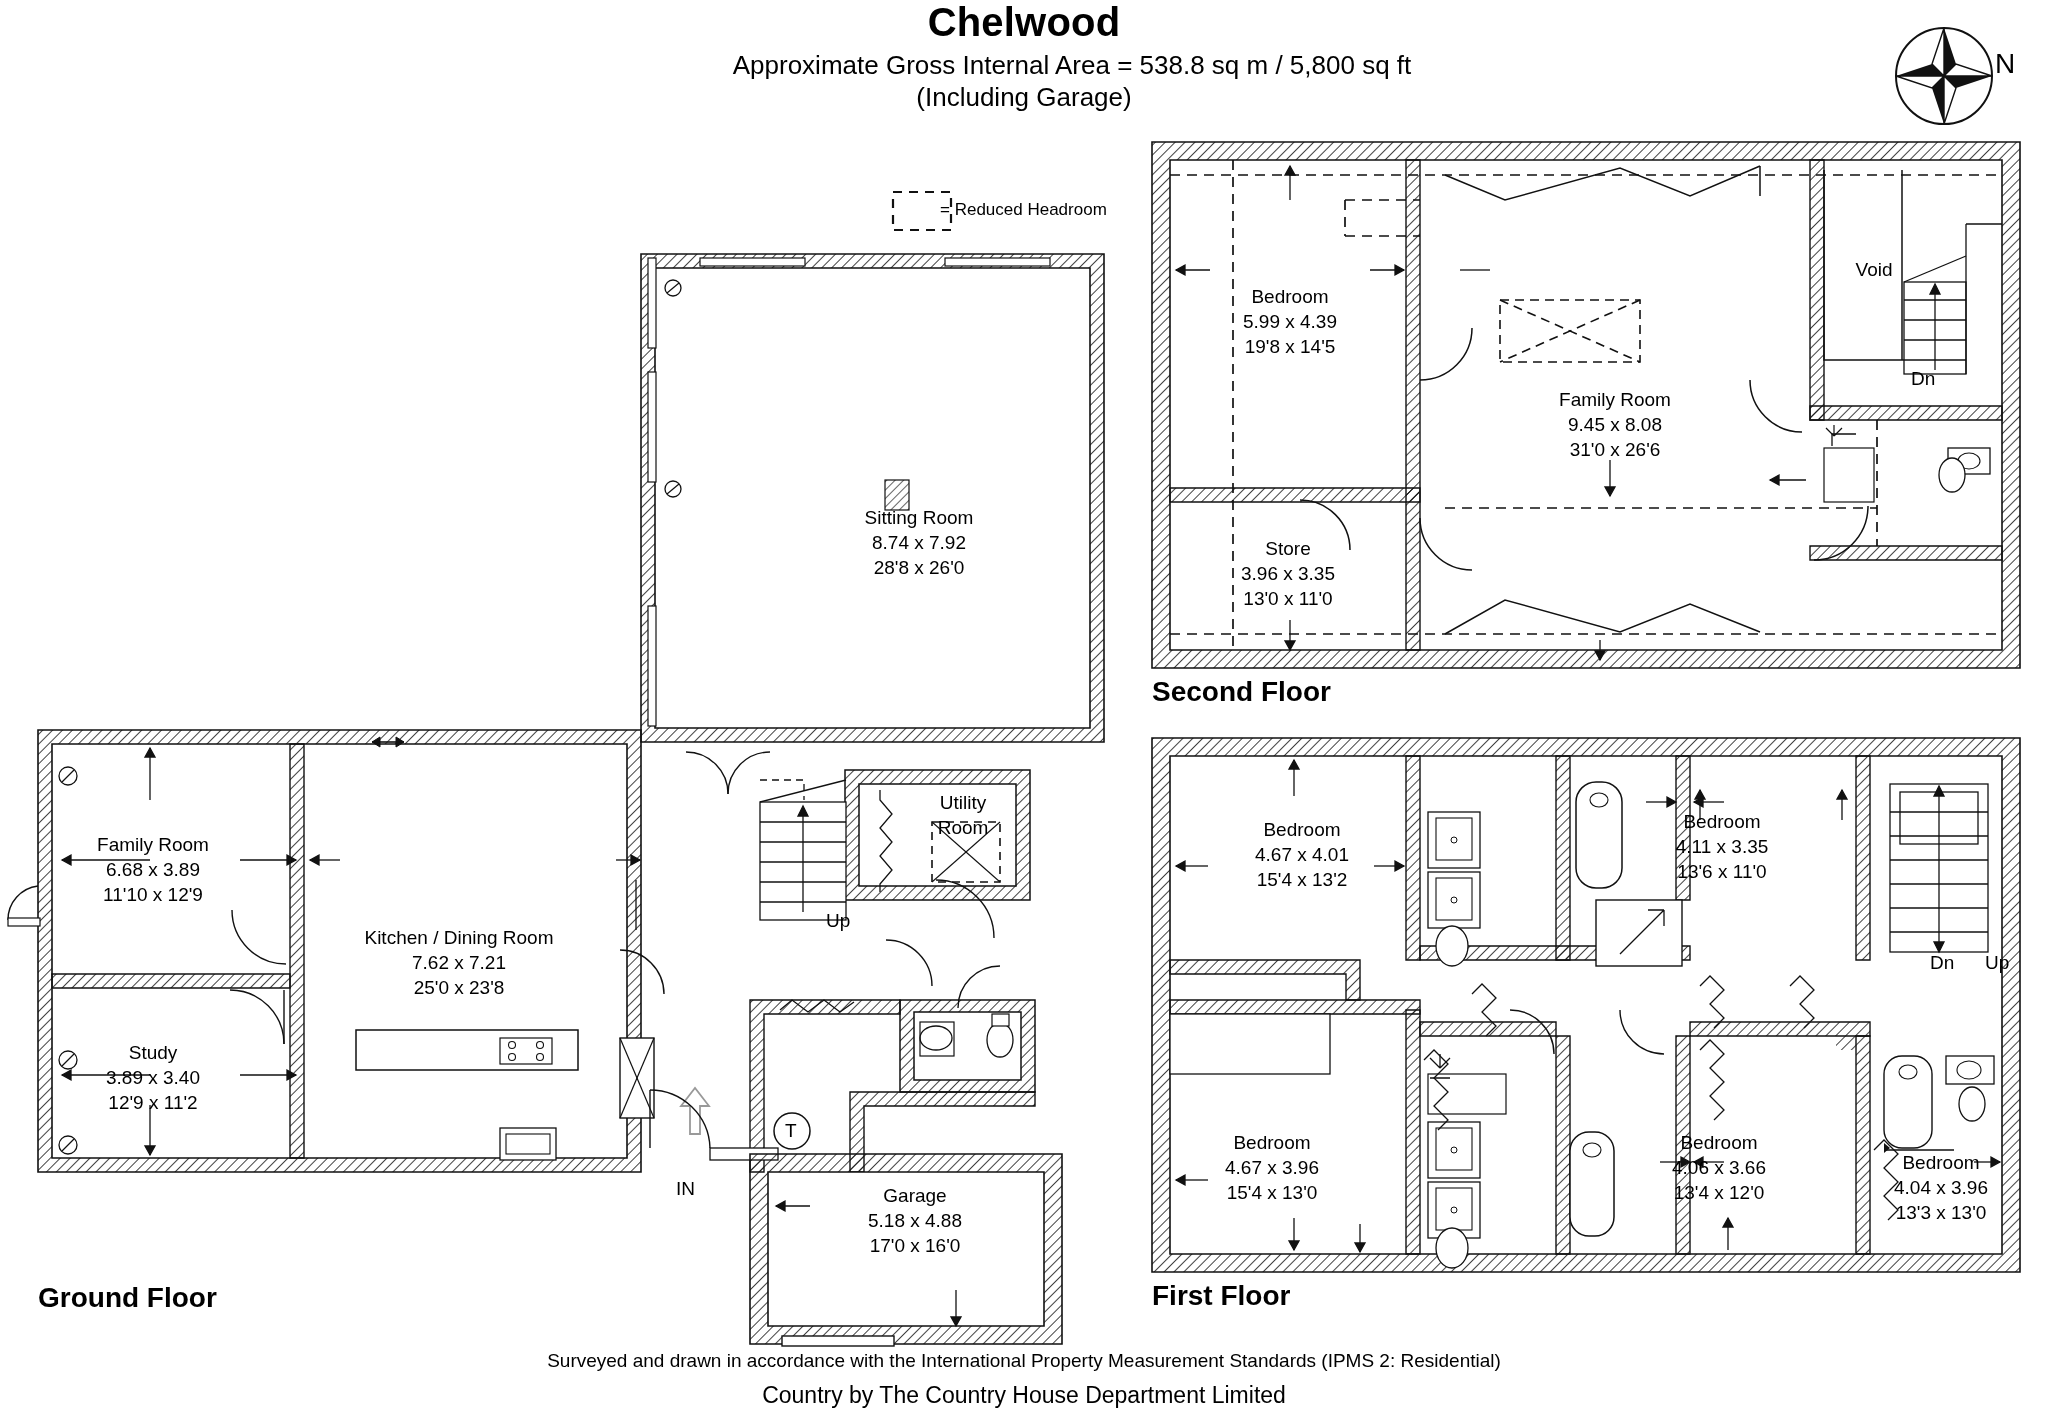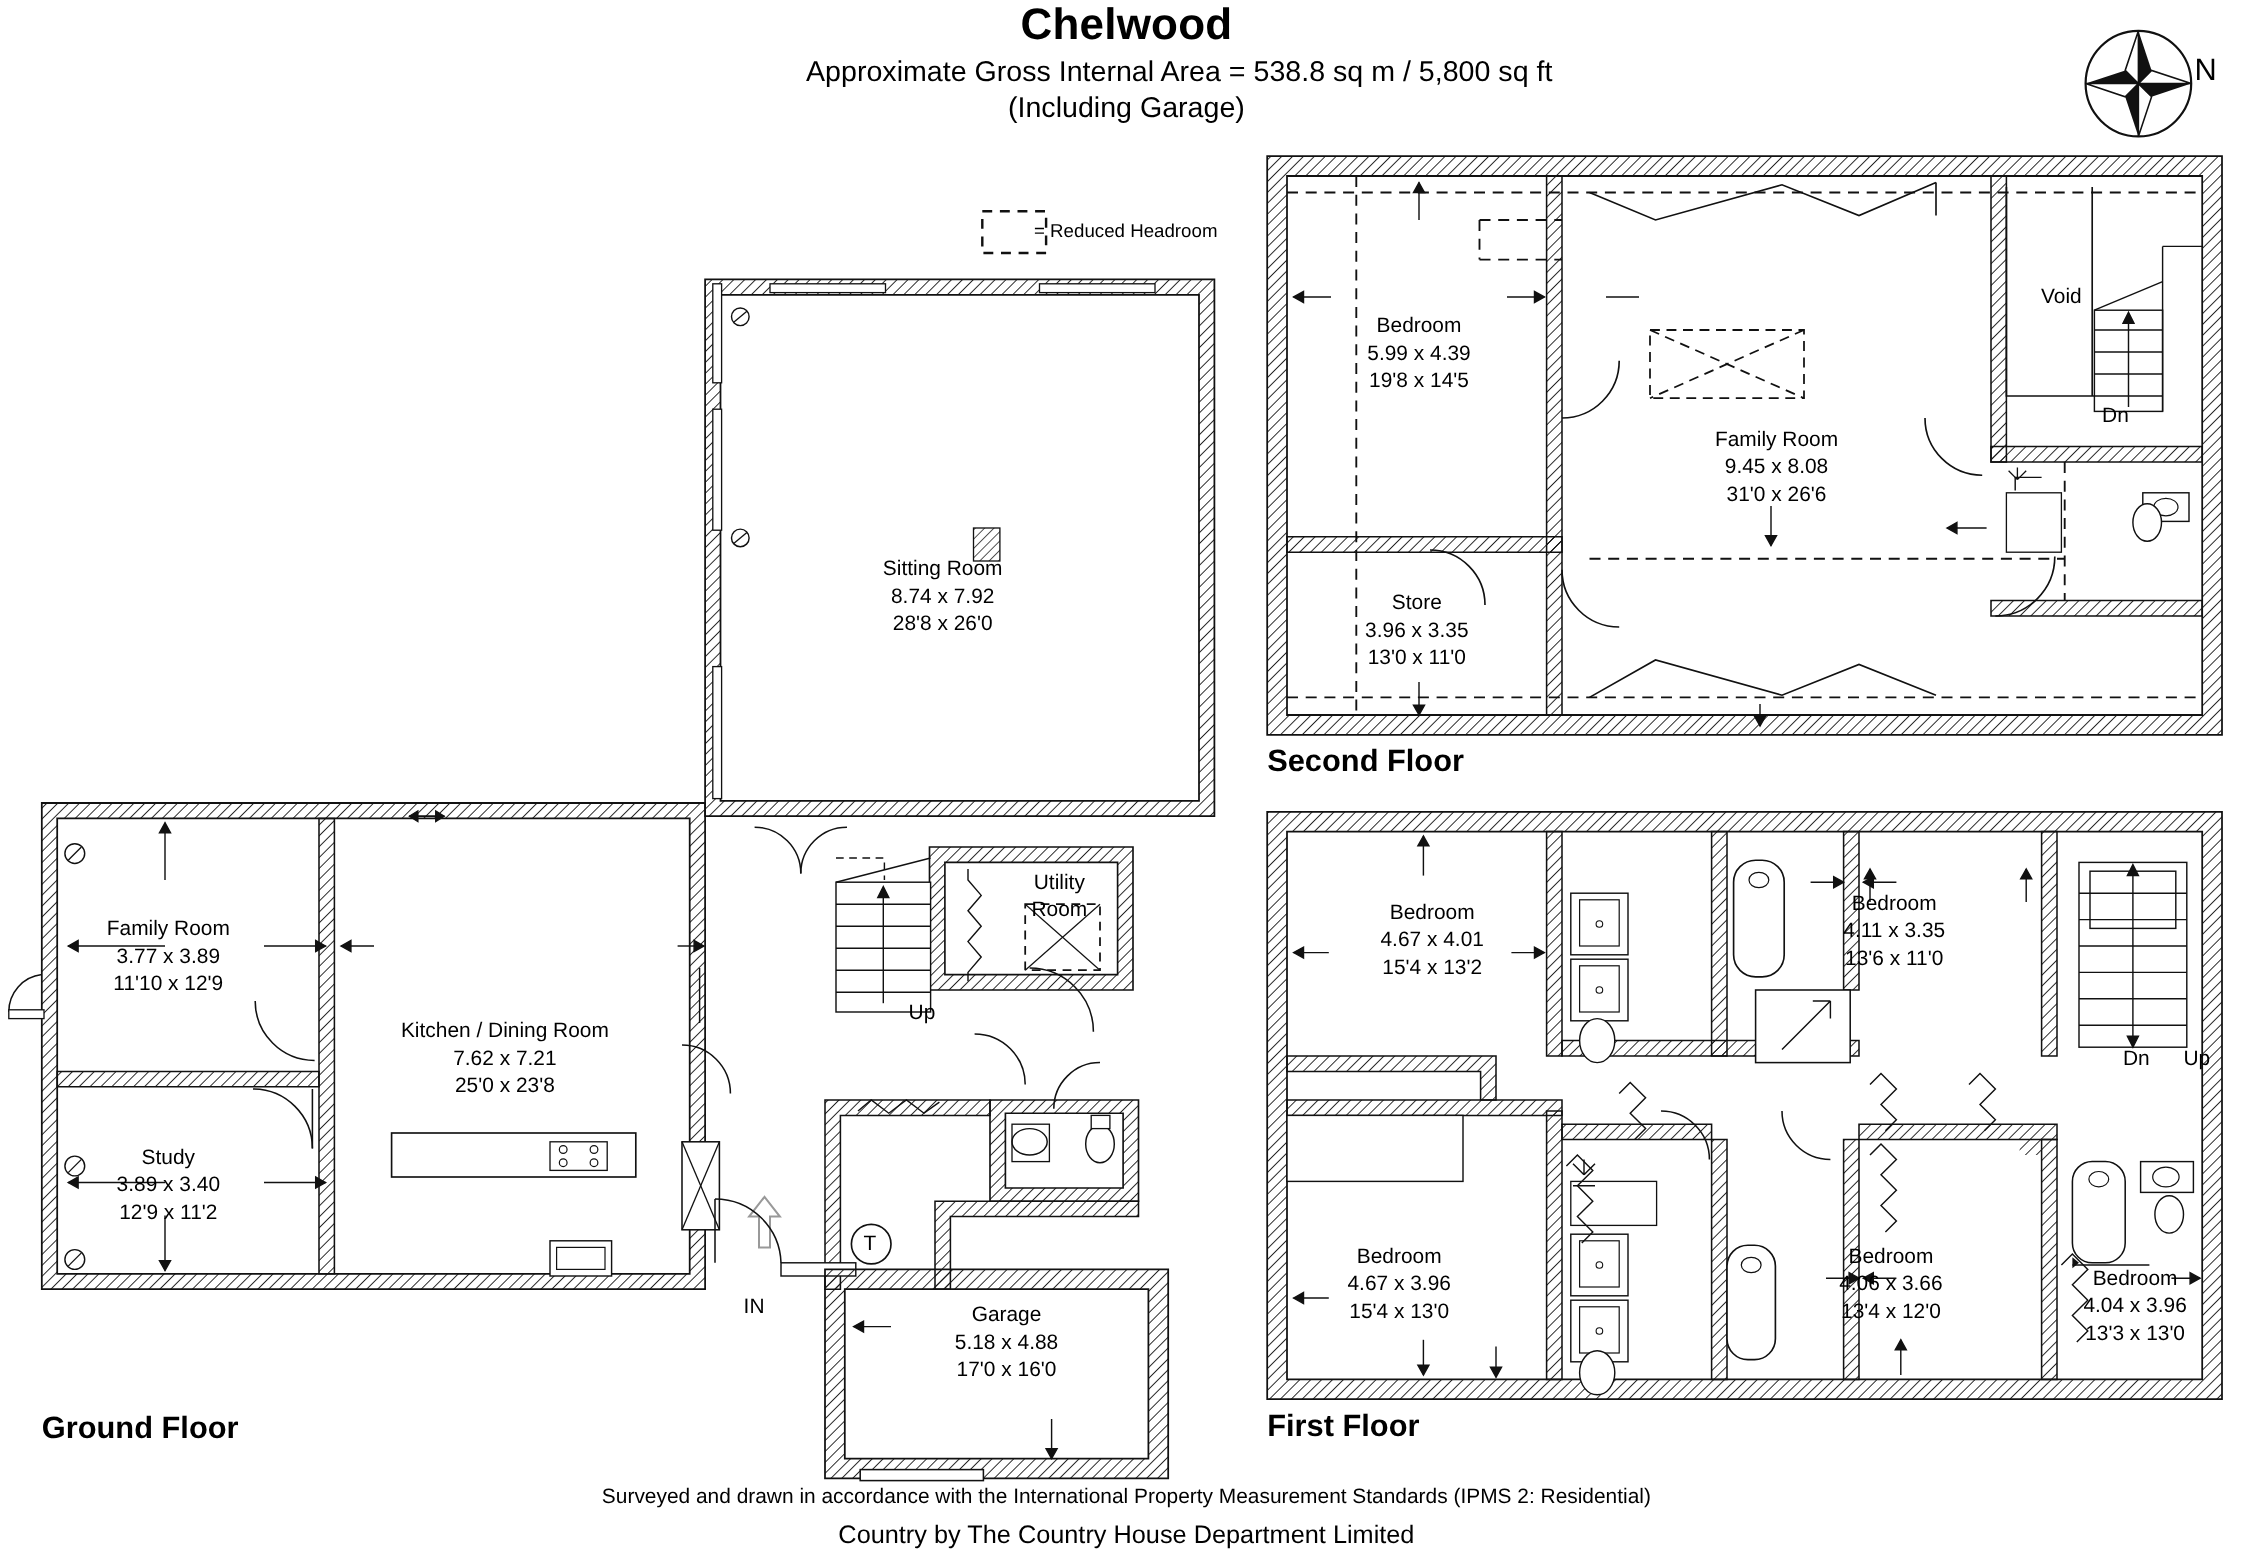--- a/index.html
+++ b/index.html
@@ -398,29 +398,29 @@
       <line x1="1360" y1="1224" x2="1360" y2="1252"></line>
         <path d="M1360 1252 l-5 -9 h10 z" fill="#111"></path>
     </g>
   </g>
 </svg>
 
 <div class="legend-label" style="left:940px;top:200px;">= Reduced Headroom</div>
 
 <div class="floor-title" style="left:38px;top:1282px;">Ground Floor</div>
 
-<div class="rlabel" style="left:857px;top:505px;">
+<div class="rlabel" style="left:919px;top:505px;">
   <span class="nm">Sitting Room</span>
   <span class="d1">8.74 x 7.92</span>
   <span class="d2">28'8 x 26'0</span>
 </div>
 
 <div class="rlabel" style="left:153px;top:832px;">
   <span class="nm">Family Room</span>
-  <span class="d1">3.77 x 3.89</span>
+  <span class="d1">6.68 x 3.89</span>
   <span class="d2">11'10 x 12'9</span>
 </div>
 
 <div class="rlabel" style="left:153px;top:1040px;">
   <span class="nm">Study</span>
   <span class="d1">3.89 x 3.40</span>
   <span class="d2">12'9 x 11'2</span>
 </div>
 
 <div class="rlabel" style="left:459px;top:925px;">

